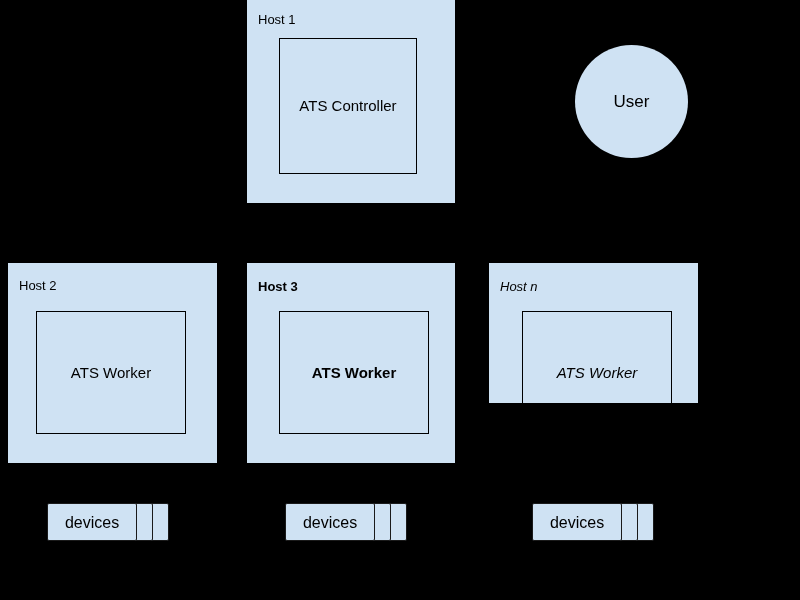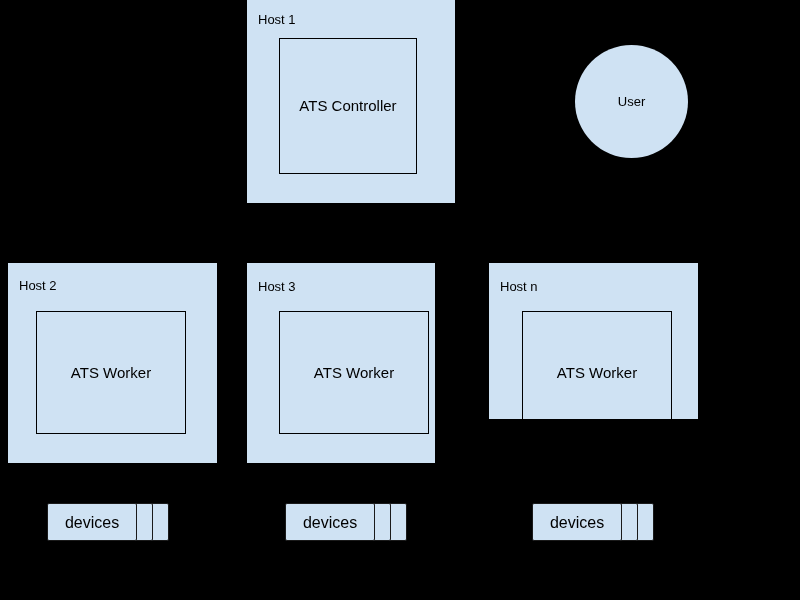--- a/index.html
+++ b/index.html
@@ -51,21 +51,21 @@
   
   .user-circle {
     position:absolute;
     background:#cfe2f3;
     border-radius:50%;
     display:flex;
     align-items:center;
     justify-content:center;
   }
   .user-label {
-    font-size:13px;
+    font-size:17px;
     line-height:20px;
     color:#000000;
     white-space:nowrap;
   }
 
   
   .devices-stack {
     position:absolute;
     width:122px;
     height:44px;
@@ -110,28 +110,28 @@
     <span class="user-label">User</span>
   </div>
 
   <div class="host-box" style="left:8px; top:263px; width:209px; height:200px;">
     <div class="host-label" style="top:14px;">Host 2</div>
     <div class="component-box" style="left:28px; top:48px; width:150px; height:123px;">
       <span class="component-label">ATS Worker</span>
     </div>
   </div>
 
-  <div class="host-box" style="left:247px; top:263px; width:188px; height:200px;">
+  <div class="host-box" style="left:247px; top:263px; width:208px; height:200px;font-weight:bold;">
     <div class="host-label" style="top:15px;">Host 3</div>
     <div class="component-box" style="left:32px; top:48px; width:150px; height:123px;">
       <span class="component-label">ATS Worker</span>
     </div>
   </div>
 
-  <div class="host-box" style="left:489px; top:263px; width:209px; height:156px;">
+  <div class="host-box" style="left:489px; top:263px; width:209px; height:140px;font-style:italic;">
     <div class="host-label" style="top:15px;">Host n</div>
     <div class="component-box" style="left:33px; top:48px; width:150px; height:123px;">
       <span class="component-label">ATS Worker</span>
     </div>
   </div>
 
   <div class="devices-stack" style="left:47px; top:503px;">
     <div class="sheet back2"></div>
     <div class="sheet back1"></div>
     <div class="sheet front">

